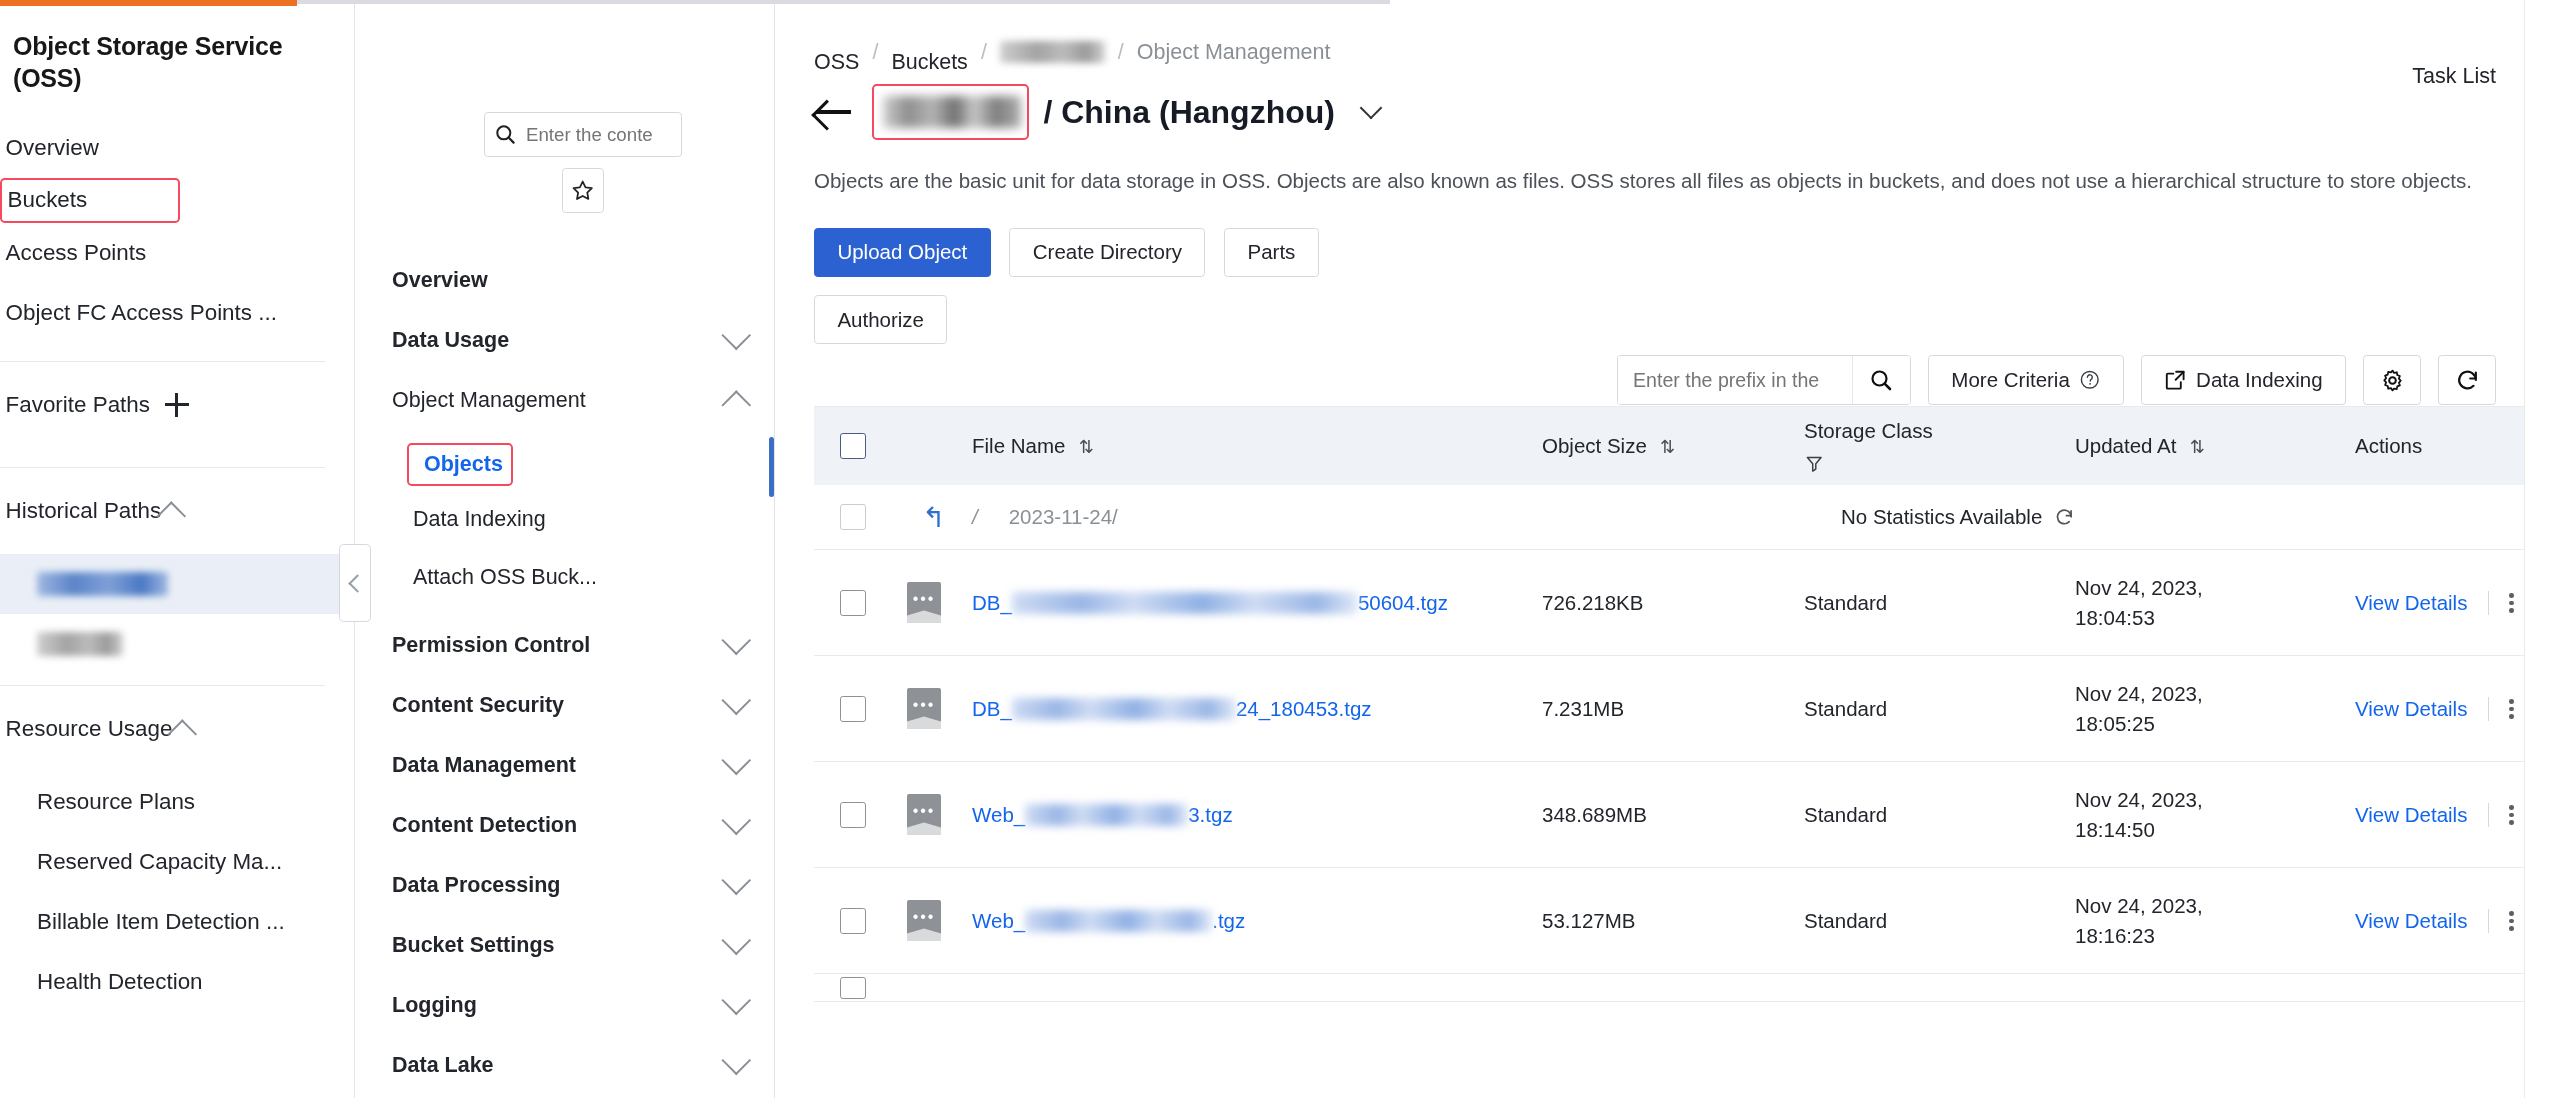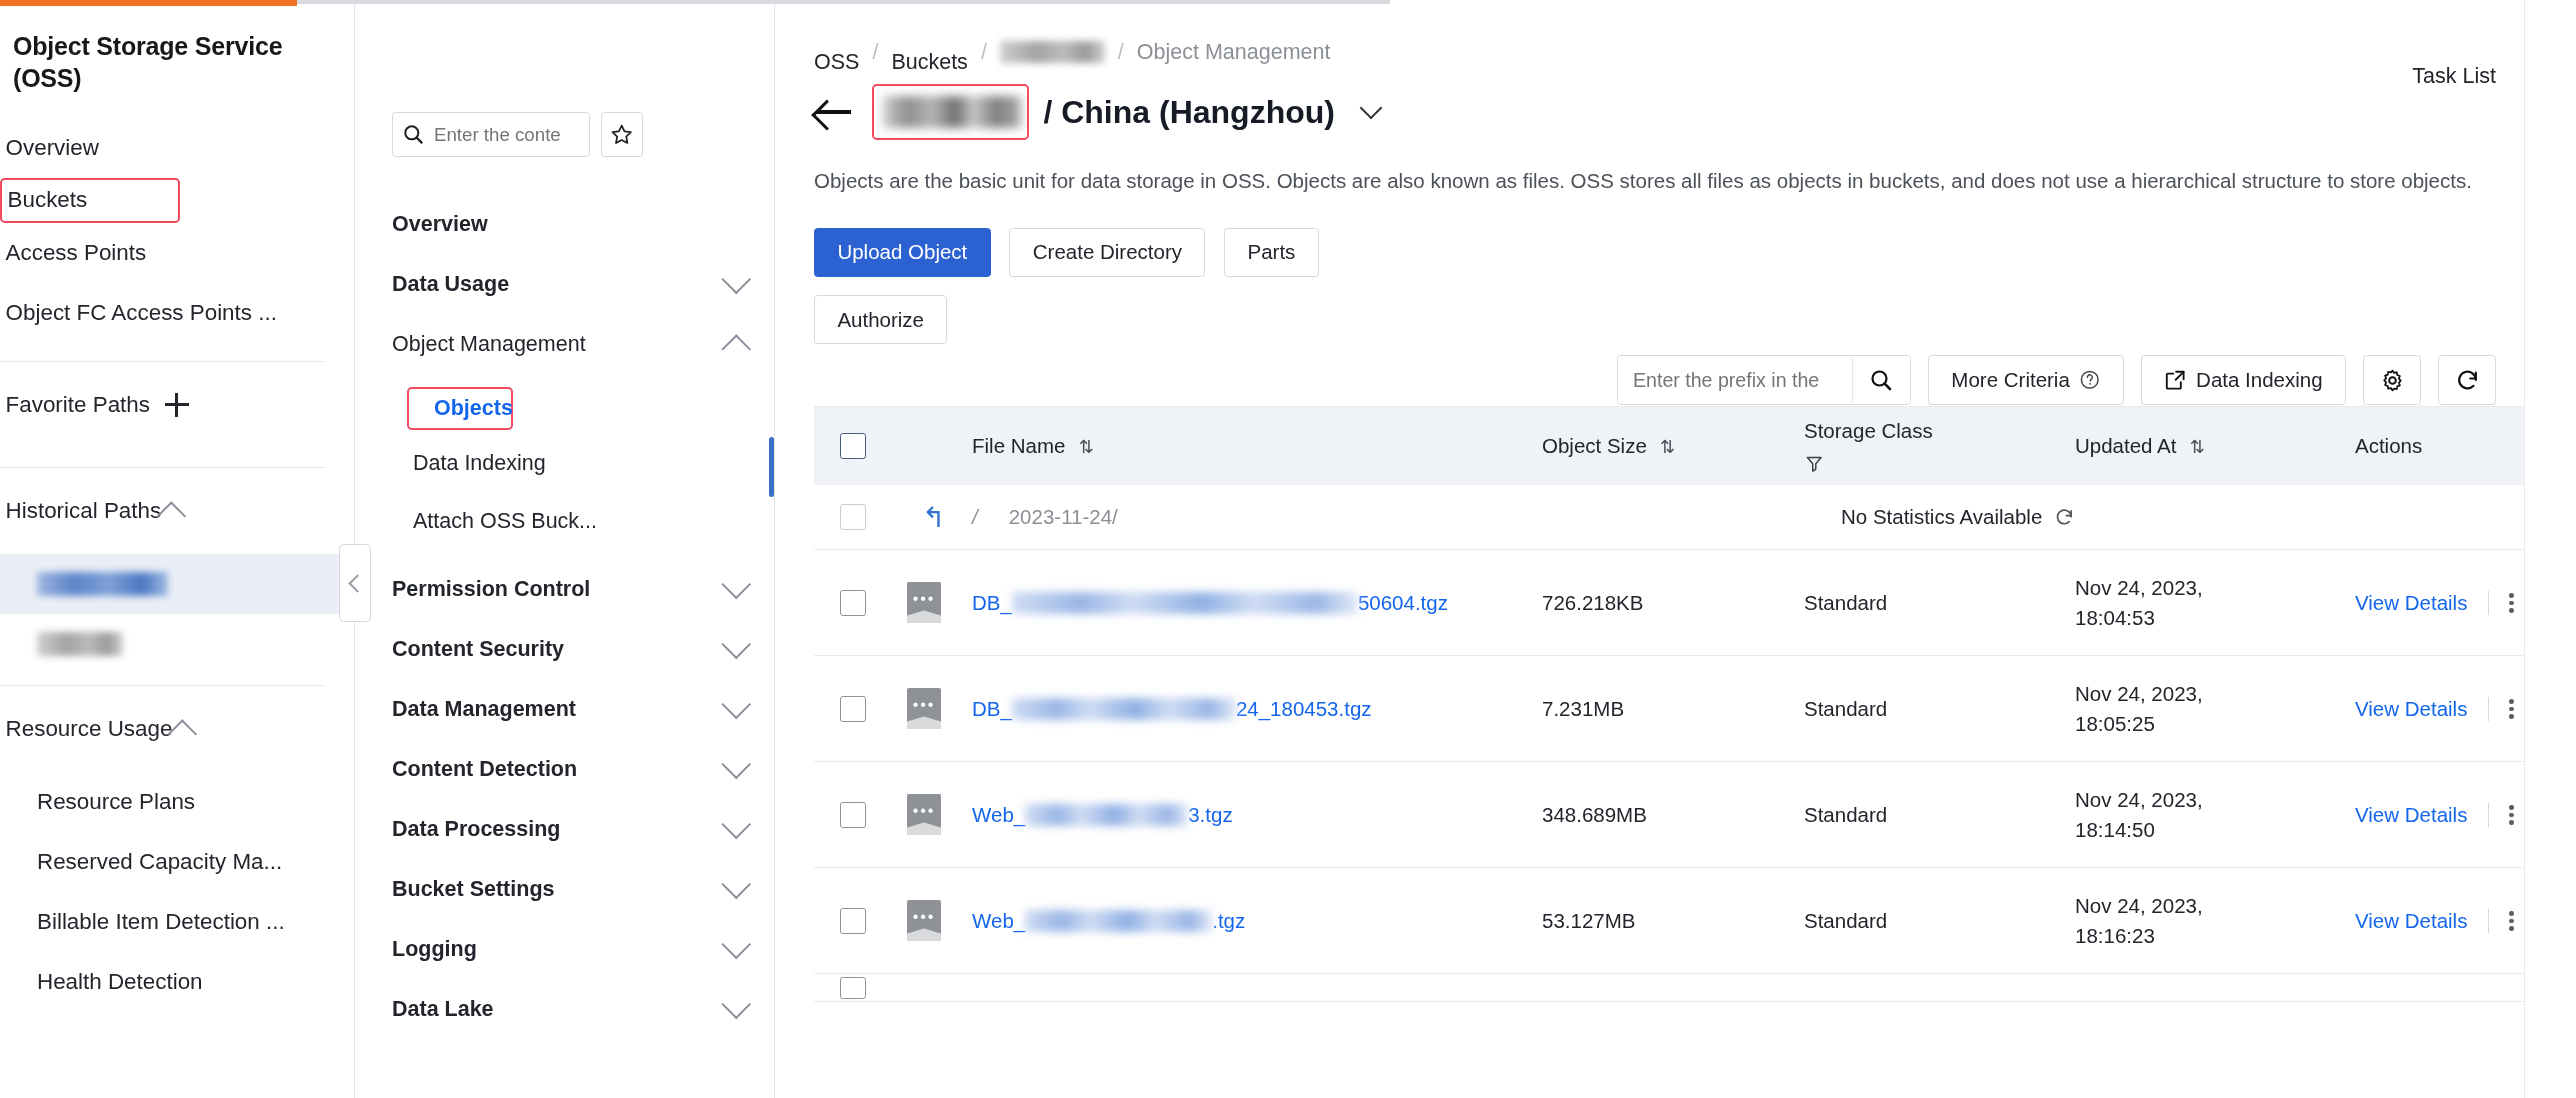--- a/index.html
+++ b/index.html
@@ -78,21 +78,21 @@
   }
   .plus-icon::before { left: 0; top: 10.3px; width: 24px; height: 2.8px; }
   .plus-icon::after { top: 0; left: 10.3px; height: 24px; width: 2.8px; }
 
   
   .bucket-nav {
     width: 420px; flex: 0 0 420px; height: 1098px;
     background: #fff; border-right: 0.9px solid #e3e4e6;
     padding-top: 112px; position: relative;
   }
-  .bn-search-row { display: flex; gap: 11.2px; padding: 0 0 0 37px; align-items: center; }
+  .bn-search-row { display: flex; gap: 11.2px; padding: 0 0 0 37px; align-items: center; flex-direction: column; }
   .bn-search {
     width: 198px; height: 45px; border: 0.9px solid #d6d8db; border-radius: 3.7px;
     display: flex; align-items: center; padding: 0 9.3px; gap: 9.3px; background: #fff;
   }
   .bn-search input {
     border: none; outline: none; font-size: 18.7px; color: #6b7078;
     font-family: "Liberation Sans", sans-serif; width: 140px; background: transparent;
   }
   .star-btn {
     width: 42px; height: 45px; border: 0.9px solid #d6d8db; border-radius: 3.7px;
@@ -104,21 +104,21 @@
     padding: 0 28px 0 37px; font-size: 21.5px; cursor: pointer; color: #22252b;
   }
   .bn-row.bold { font-weight: bold; }
   .bn-sub {
     height: 45px; display: flex; align-items: center;
     padding-left: 58px; font-size: 21.5px; color: #22252b; cursor: pointer;
   }
   .bn-sub.selected {
     color: #1366EC; font-weight: bold;
     border: 2.8px solid #F5495E; border-radius: 4.7px;
-    width: 106px; height: 43px; margin-left: 52px; padding-left: 25px;
+    width: 106px; height: 43px; margin-left: 52px; padding-left: 15px;
   }
   .scroll-marker {
     position: absolute; right: 0px; top: 437px; width: 4.7px; height: 60px;
     background: #3A6FC4; border-radius: 2.8px;
   }
   .collapse-handle {
     position: absolute; left: -16px; top: 544px;
     width: 32px; height: 78px; background: #fff;
     border: 0.9px solid #d6d8db; border-radius: 4.7px;
     display: flex; align-items: center; justify-content: center; cursor: pointer; z-index: 20;

